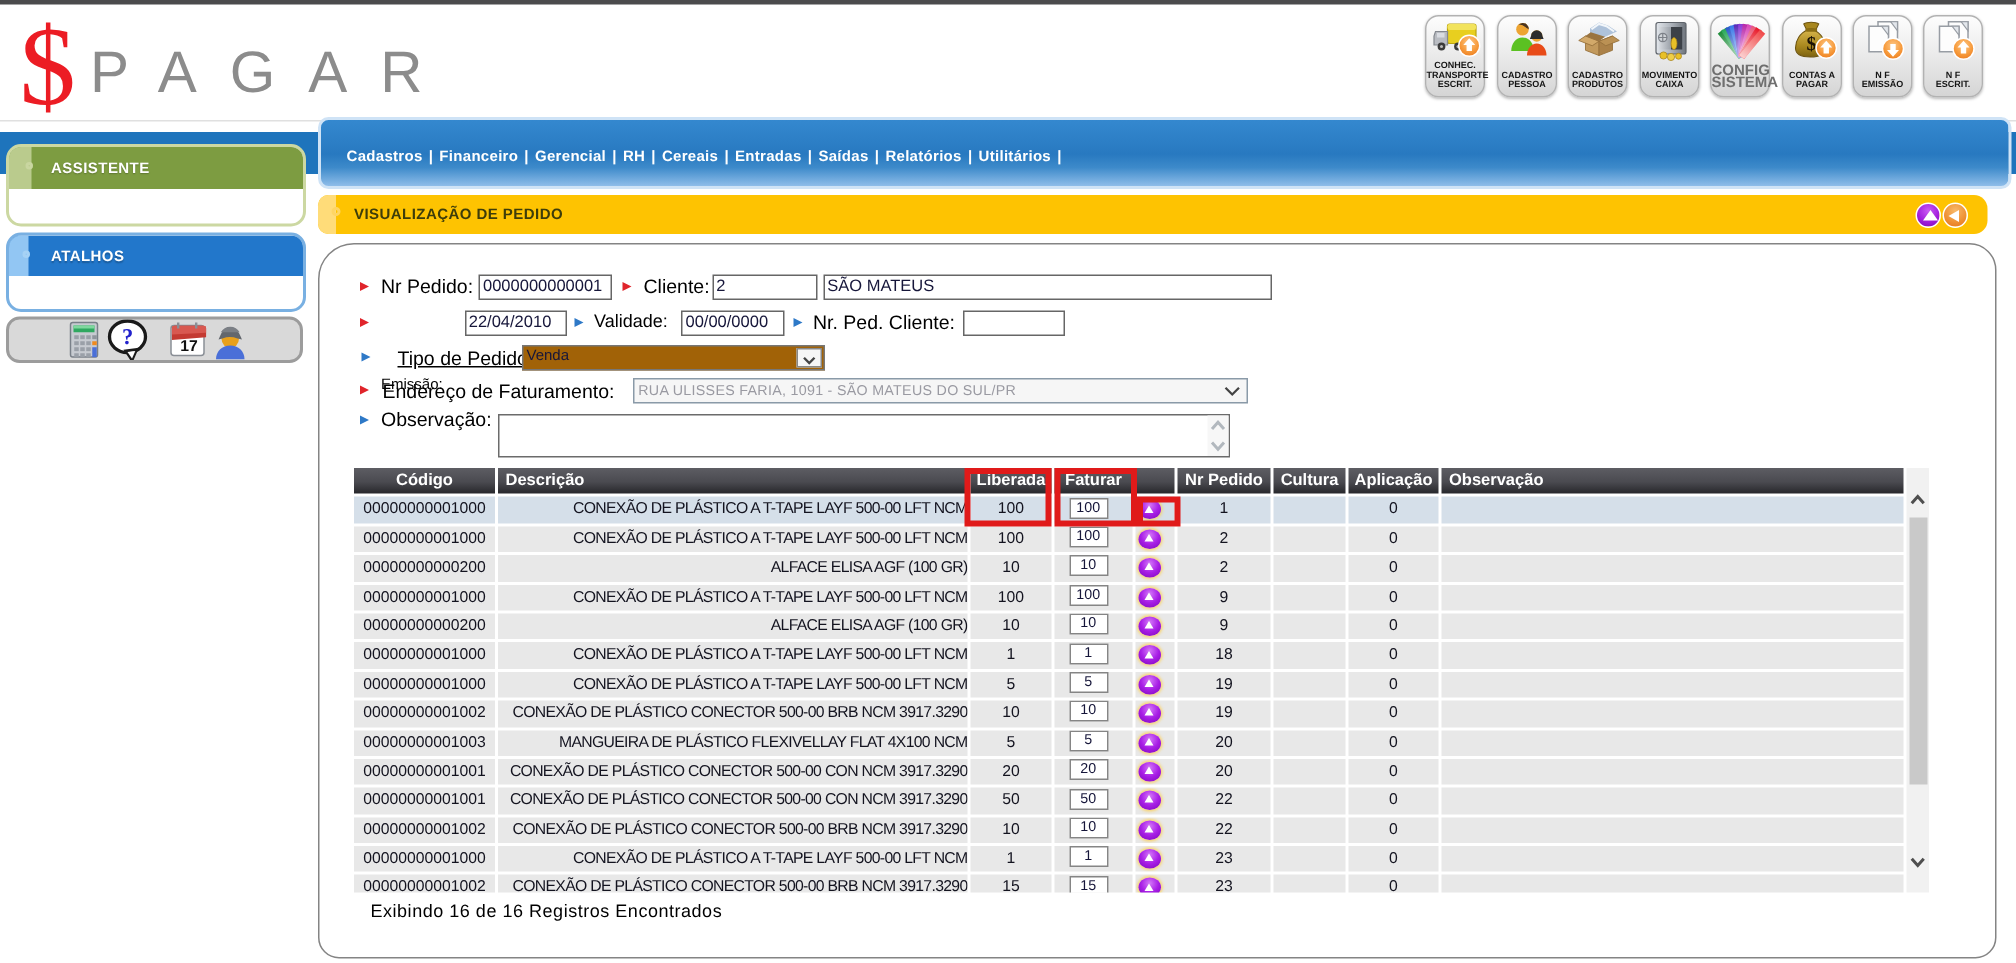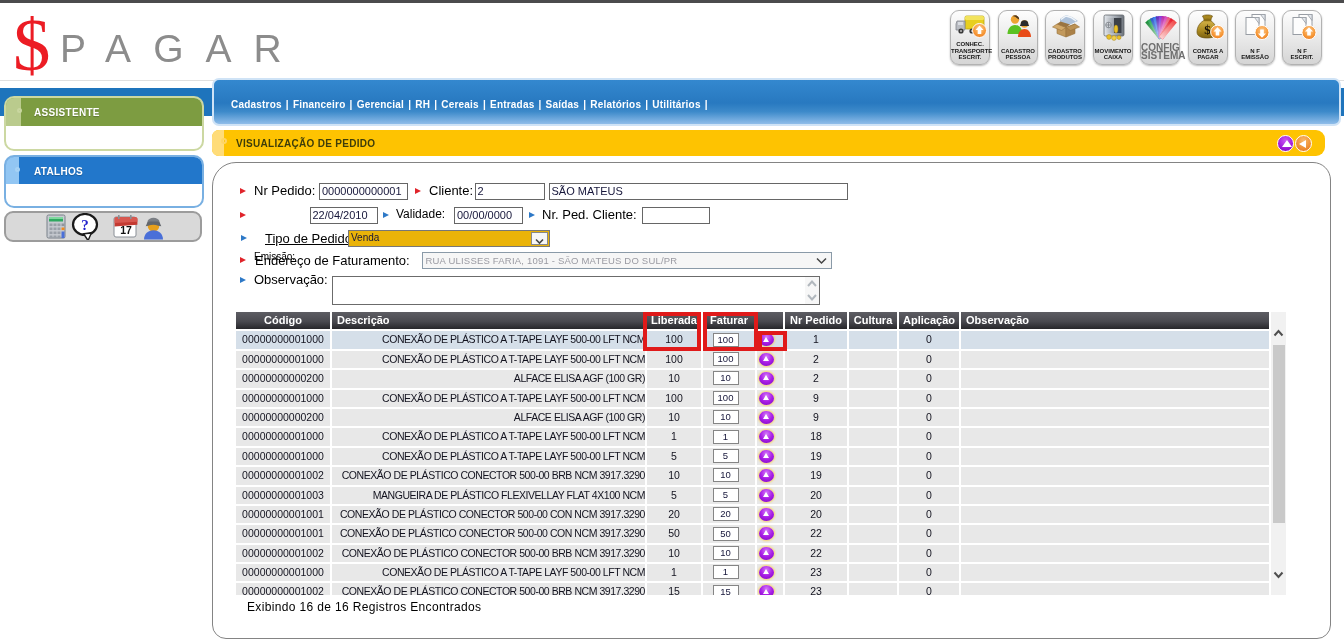--- a/index.html
+++ b/index.html
@@ -336,21 +336,21 @@
 <div class="flbl" style="left:254px;top:207px;font-size:10px;margin-top:44px;">Emissão:</div>
 <div class="fin" style="left:309.5px;top:206.5px;width:68px;height:17px;font-size:11px;line-height:15px;">22/04/2010</div>
 <div class="arr b" style="left:383px;top:211.5px;"></div>
 <div class="flbl" style="left:396px;top:207px;font-size:12px;">Validade:</div>
 <div class="fin" style="left:454px;top:206.5px;width:69px;height:17px;font-size:11px;line-height:15px;">00/00/0000</div>
 <div class="arr b" style="left:529px;top:211.5px;"></div>
 <div class="flbl" style="left:542px;top:207px;font-size:13px;">Nr. Ped. Cliente:</div>
 <div class="fin" style="left:642px;top:206.5px;width:68px;height:17px;font-size:11px;line-height:15px;"></div>
 <div class="arr b" style="left:241px;top:235.0px;"></div>
 <div class="flbl" style="left:265px;top:230.5px;font-size:13px;text-decoration:underline;">Tipo de Pedido:</div>
-<div class="abs" style="left:348px;top:230px;width:202px;height:17px;border:1px solid #777;background:#eab308;">
+<div class="abs" style="left:348px;top:230px;width:202px;height:17px;border:1px solid #777;background:#a16207;">
 <div style="position:absolute;left:2px;top:1px;font-size:10px;color:#16163a;">Venda</div>
 <div style="position:absolute;right:1px;top:1px;width:17px;height:13px;border:1px solid #888;background:#f6f6f6;">
 <svg width="15" height="11" viewBox="0 0 15 11">
         <path d="M4 3.5 l3.5 3.5 l3.5-3.5" fill="none" stroke="#444" stroke-width="1.6"></path>
       </svg></div>
 </div>
 <div class="arr" style="left:239.5px;top:257.0px;"></div>
 <div class="flbl" style="left:255px;top:252.5px;font-size:13px;">Endereço de Faturamento:</div>
 <div class="abs" style="left:421.5px;top:252px;width:410px;height:17px;border:1px solid #8a9aa8;background:#f6f6f6;">
 <div style="position:absolute;left:3px;top:2px;font-size:9.5px;color:#9a9aa2;letter-spacing:.2px;">RUA ULISSES FARIA, 1091 - SÃO MATEUS DO SUL/PR</div>

